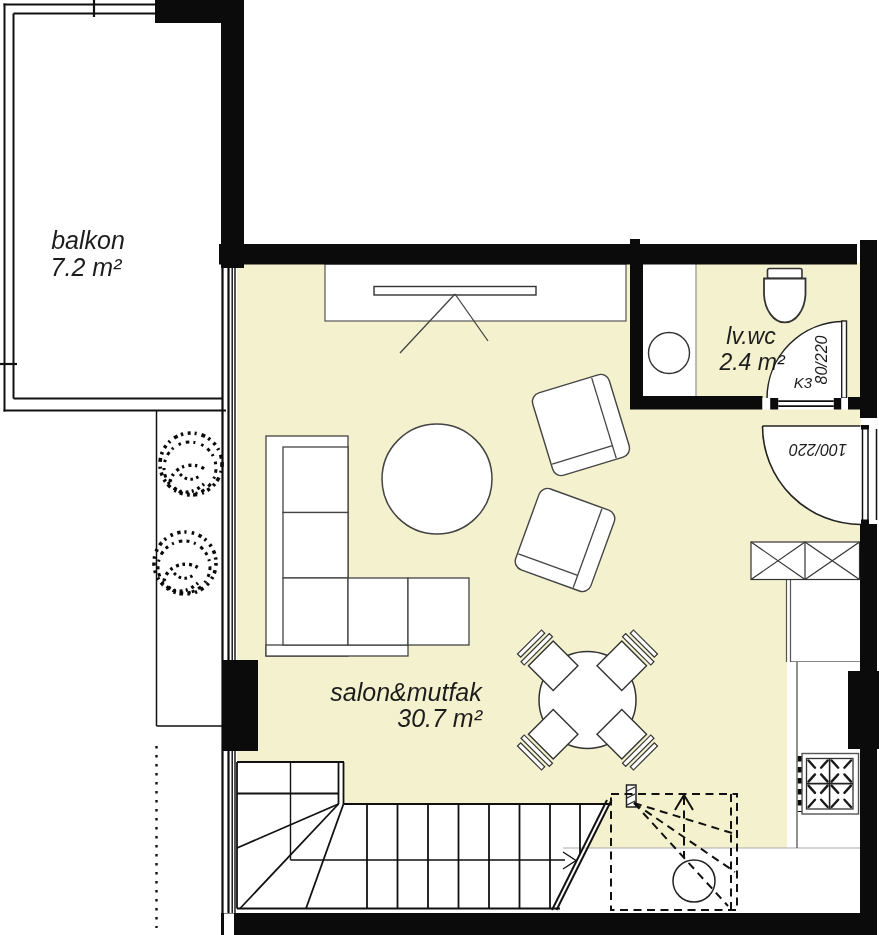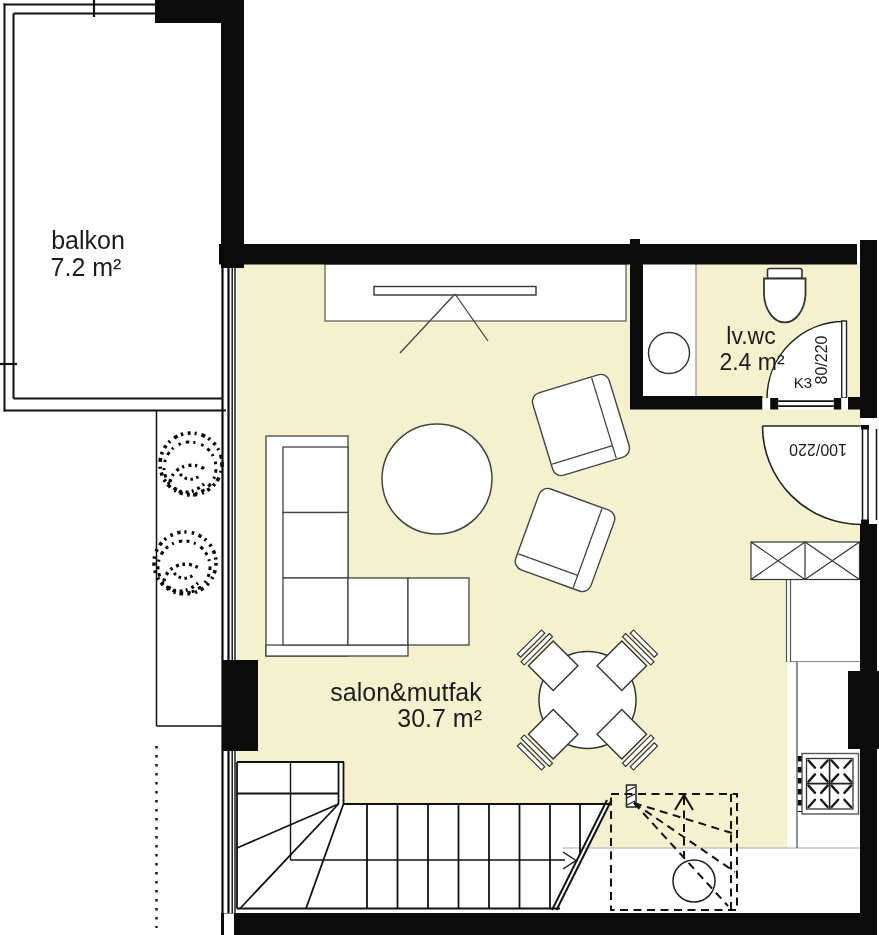--- a/index.html
+++ b/index.html
@@ -1,16 +1,16 @@
 <!DOCTYPE html>
 <html><head>
 <meta charset="utf-8">
 <style>
   html,body{margin:0;padding:0;background:#ffffff;}
-  #plan{width:879px;height:935px;position:relative;}
+  #plan{width:879px;height:935px;position:relative;font-style:italic;}
   svg{display:block;}
   text{font-family:"Liberation Sans", sans-serif;fill:#1c1c1c;}
 </style>
 </head>
 <body>
 <div id="plan">
 <svg width="879" height="935" viewBox="0 0 879 935" xmlns="http://www.w3.org/2000/svg">
 
 <rect x="0" y="0" width="879" height="935" fill="#ffffff"></rect>
 

